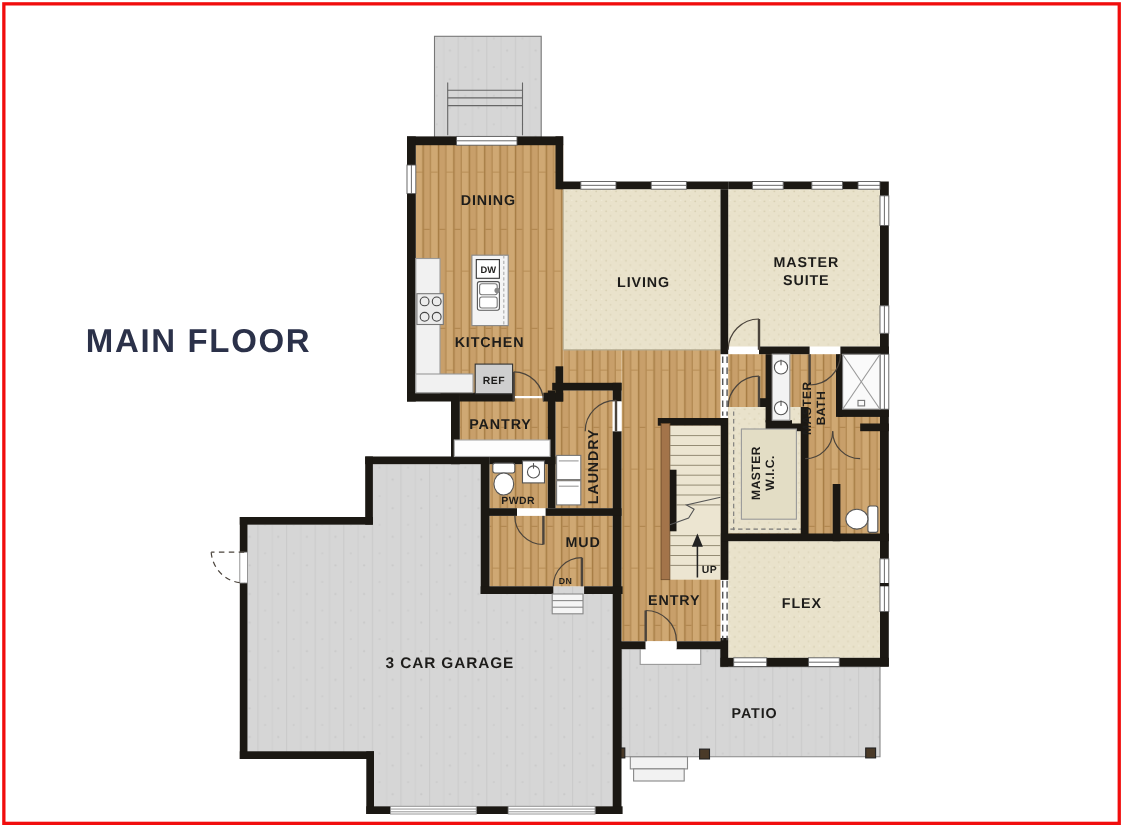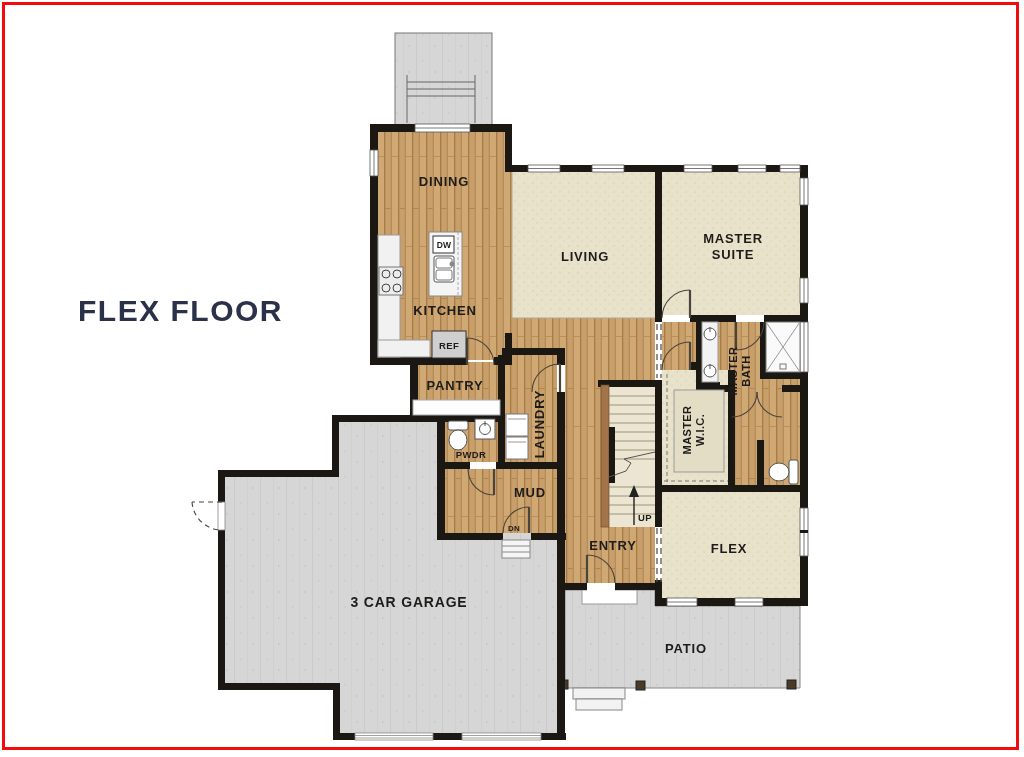--- a/index.html
+++ b/index.html
@@ -11,21 +11,21 @@
   .room-label-lg{font-size:14px;letter-spacing:0.8px;}
   .room-label-sm{font-size:9.5px;letter-spacing:0.4px;}
   .tiny-label{font-size:8px;letter-spacing:0.2px;}
   .thin{stroke:#666;stroke-width:1;fill:none;}
 </style>
 </head>
 <body>
 
 <div class="page">
   <div class="red-frame"></div>
-  <div class="plan-title">FLEX FLOOR</div>
+  <div class="plan-title">MAIN FLOOR</div>
 
   <svg width="1024" height="757" viewBox="0 0 1024 757">
     <defs>
       <pattern id="pWood" width="14" height="90" patternUnits="userSpaceOnUse">
         <rect width="14" height="90" fill="#c89f6a"></rect>
         <rect width="6" height="90" fill="#cfa873"></rect>
         <rect x="6" width="1.3" height="90" fill="#a67c44"></rect>
         <rect x="12.7" width="1.3" height="90" fill="#b58c55"></rect>
         <rect x="7.3" y="28" width="5.4" height="1" fill="#b0854e"></rect>
         <rect x="0" y="66" width="6" height="1" fill="#ba9058"></rect>

